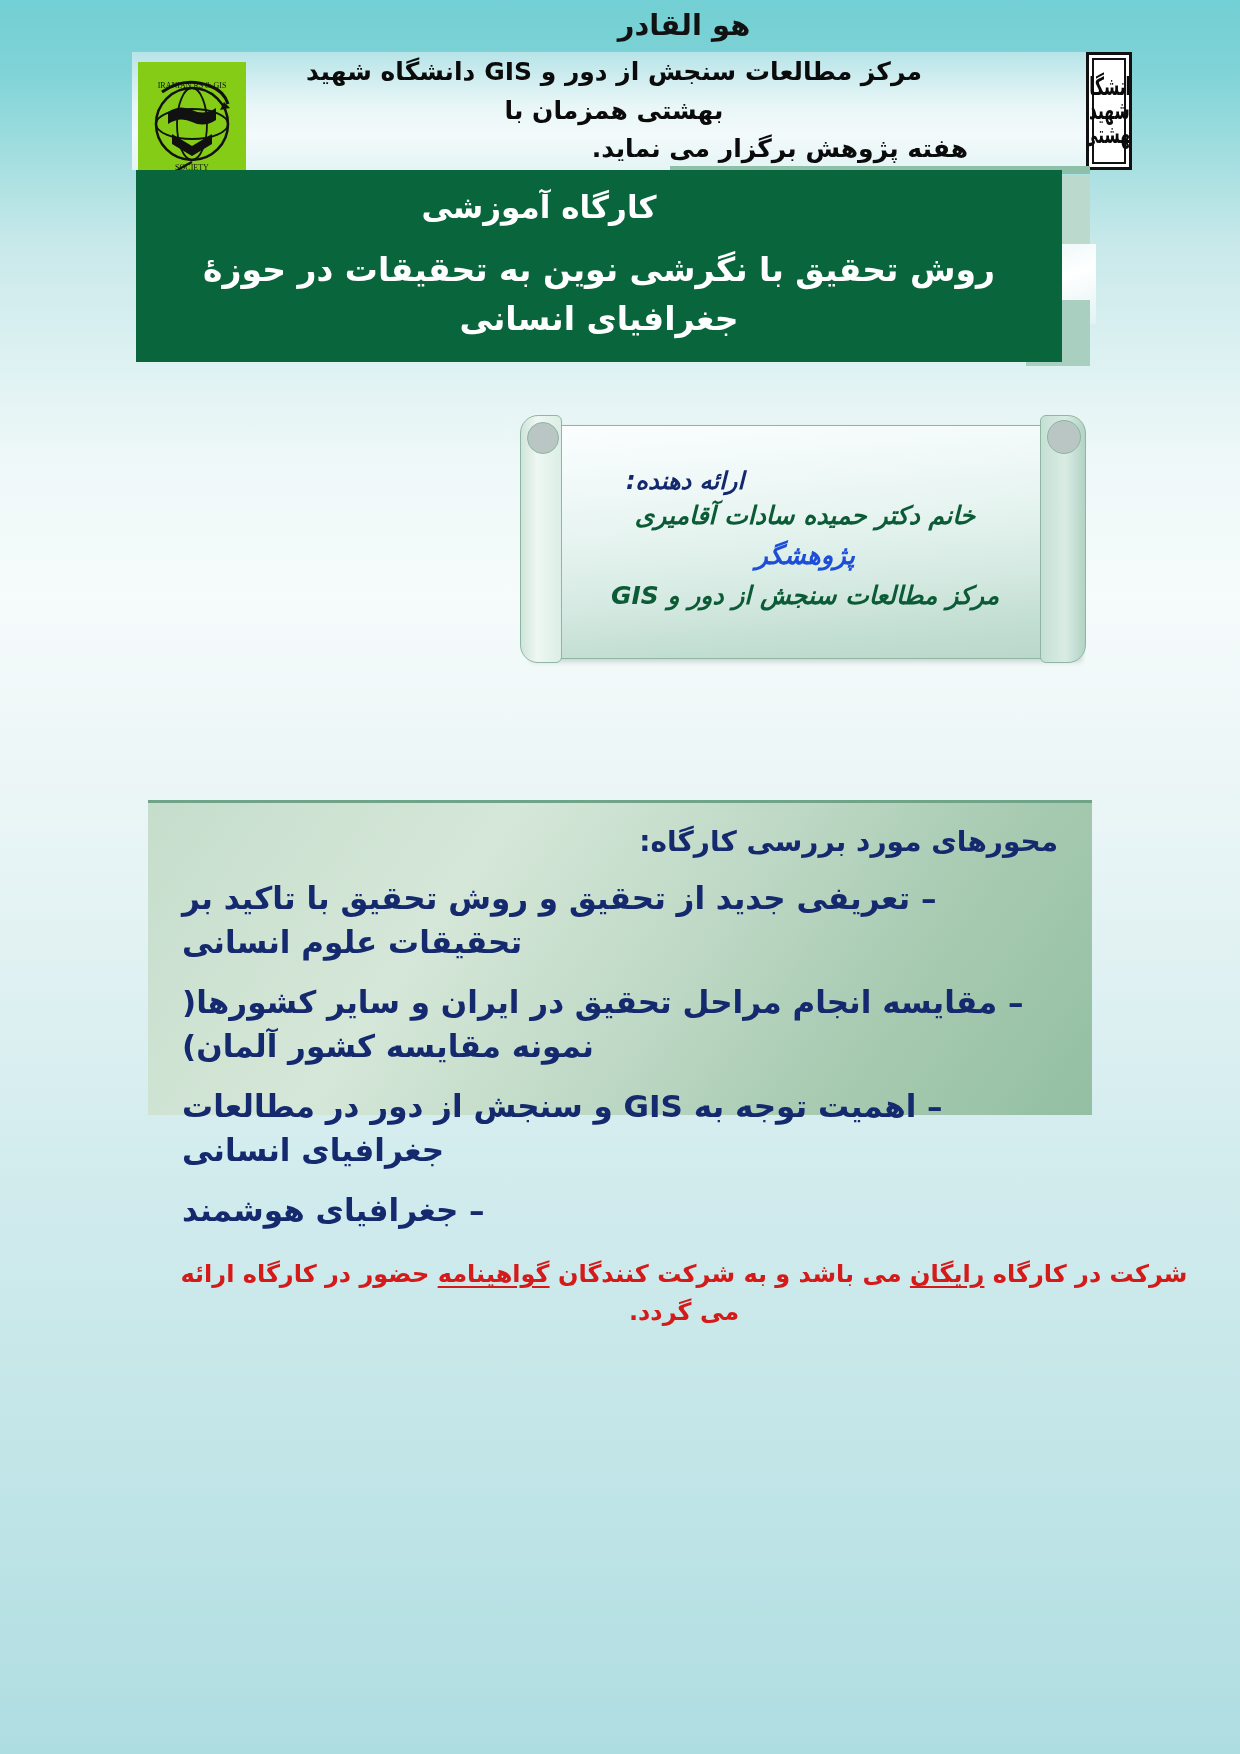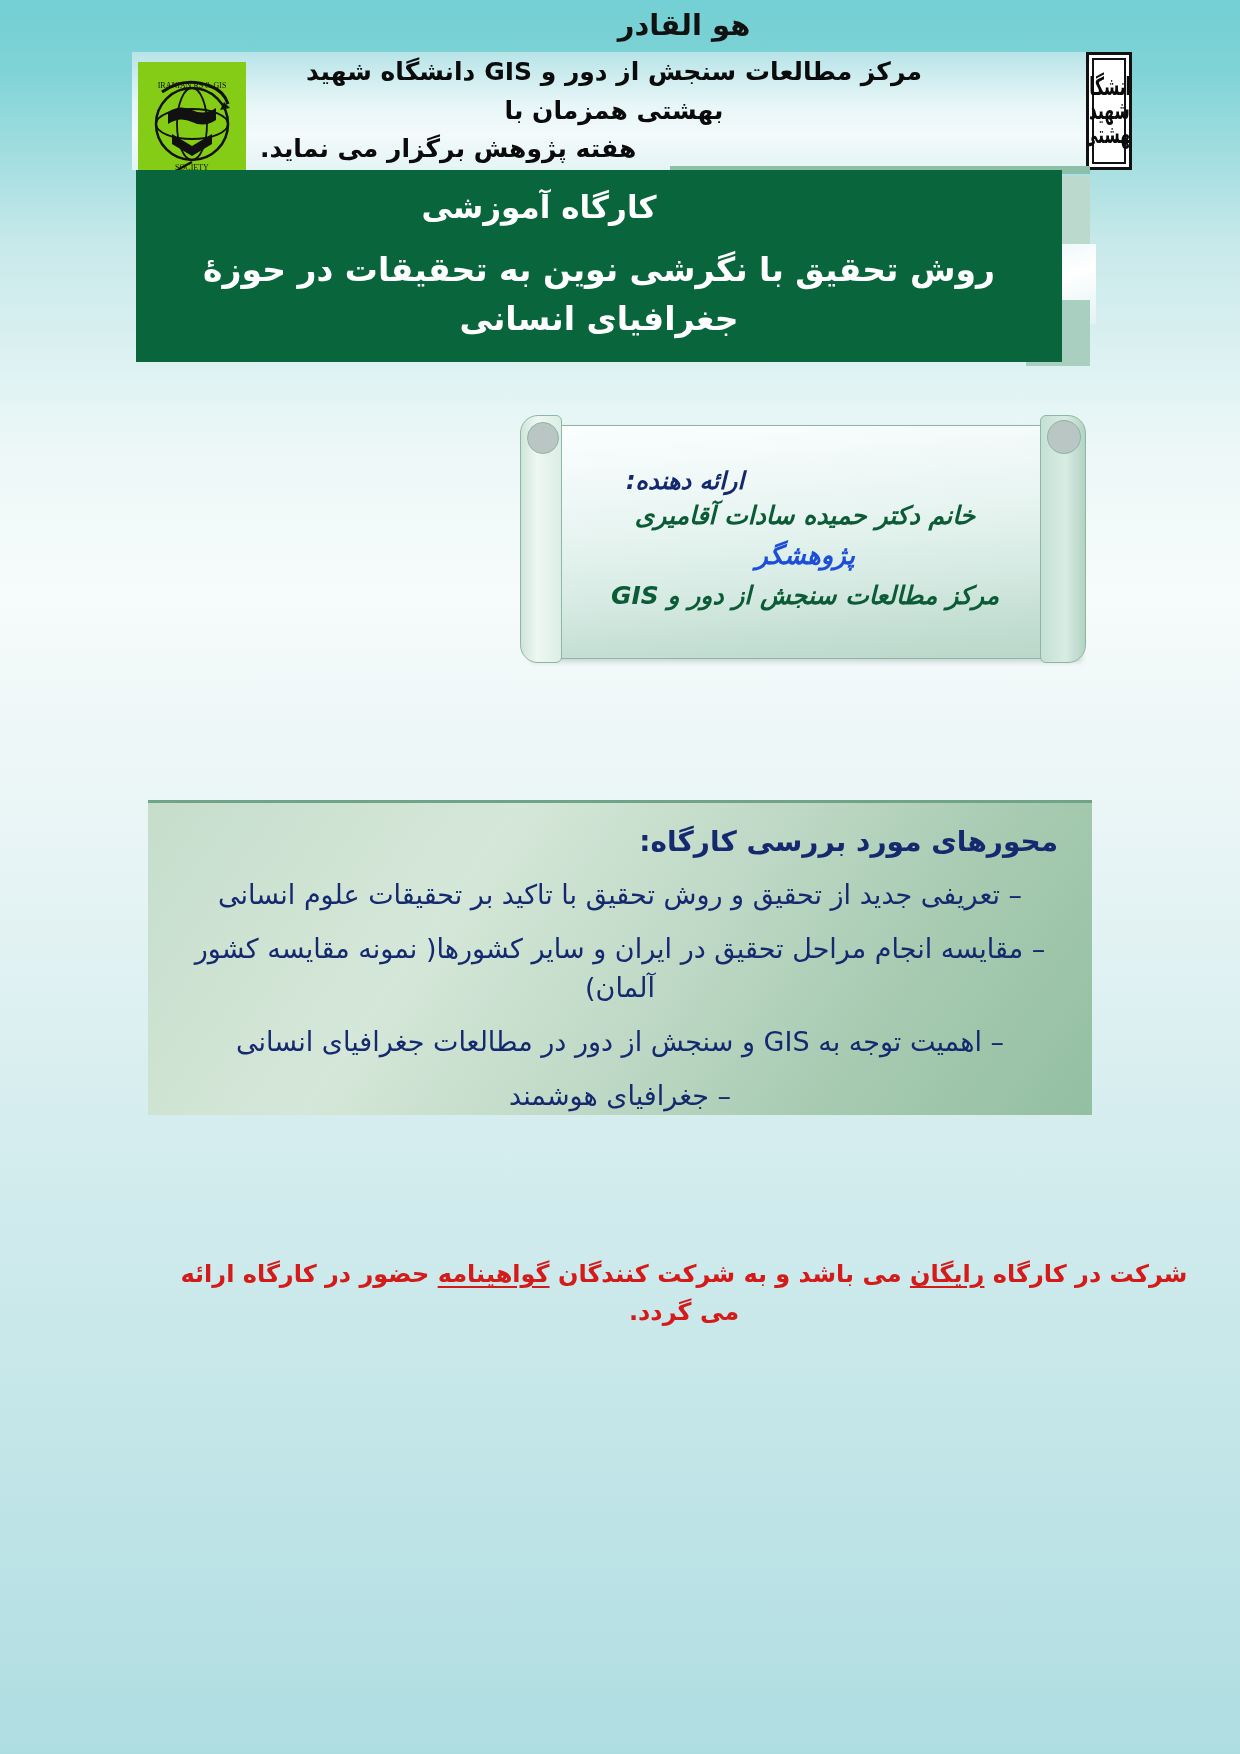--- a/index.html
+++ b/index.html
@@ -58,21 +58,21 @@
   }
   .header-text {
     position: absolute;
     top: 52px;
     left: 190px;
     width: 720px;
     height: 118px;
     display: flex;
     flex-direction: column;
     justify-content: center;
-    align-items: flex-end;
+    align-items: flex-start;
     text-align: center;
     font-size: 25px;
     font-weight: bold;
     color: #0b0b0b;
     line-height: 1.55;
     padding: 0 6px;
     box-sizing: border-box;
   }
 
   
@@ -296,24 +296,24 @@
     direction: rtl;
   }
   .topics-title {
     font-size: 28px;
     font-weight: bold;
     color: #15296e;
     text-align: right;
     margin-bottom: 18px;
   }
   .topic-item {
-    font-size: 27px;
-    font-weight: normal;
+    font-size: 31px;
+    font-weight: bold;
     color: #15296e;
-    text-align: center;
+    text-align: left;
     line-height: 1.42;
     margin-bottom: 16px;
   }
 
   
   .footer-note {
     position: absolute;
     top: 1255px;
     left: 110px;
     width: 1020px;

